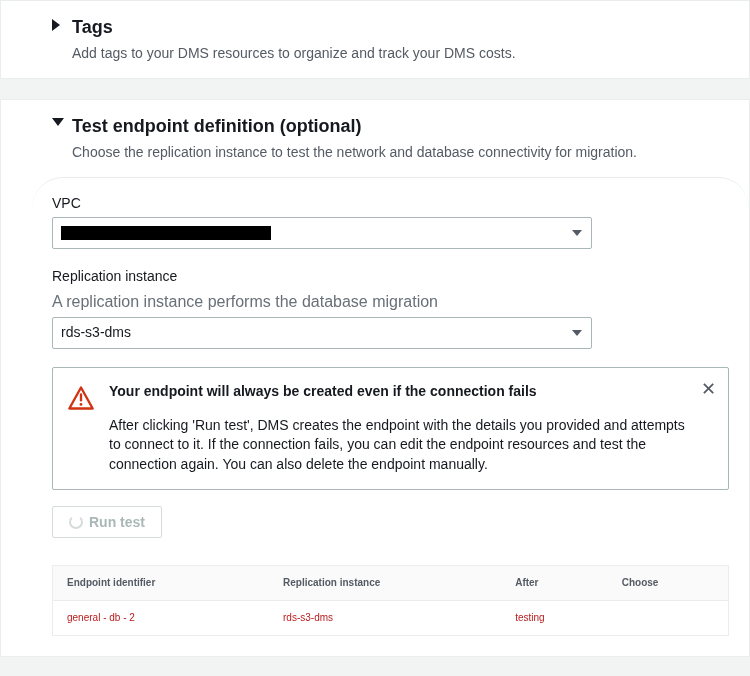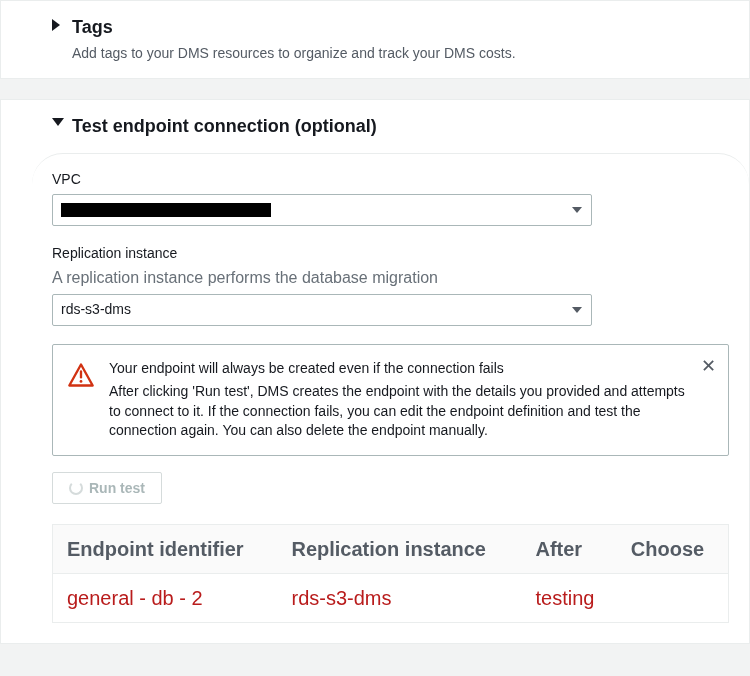--- a/index.html
+++ b/index.html
@@ -91,21 +91,21 @@
   .alert {
     border: 1px solid #aab7b8;
     border-radius: 2px;
     padding: 14px 40px 14px 14px;
     display: flex;
     gap: 14px;
     position: relative;
     margin-bottom: 16px;
   }
   .alert-icon { flex-shrink: 0; margin-top: 2px; }
-  .alert-title { font-weight: 400; margin-bottom: 4px; }
+  .alert-title { font-weight: 700; margin-bottom: 14px; }
   .alert-body { font-size: 14px; color: #16191f; }
   .alert-close {
     position: absolute;
     right: 12px;
     top: 12px;
     cursor: pointer;
     color: #545b64;
     font-size: 18px;
     line-height: 1;
   }
@@ -132,30 +132,30 @@
     background: #ff9900;
     border-color: #ff9900;
     color: #16191f;
   }
   .btn.link {
     border: none;
     background: none;
     color: #545b64;
     font-weight: 700;
   }
-  .run-test-row { margin-bottom: 20px; }
+  .run-test-row { margin-bottom: 27px; }
   .table {
     width: 100%;
     border: 1px solid #eaeded;
     border-collapse: collapse;
   }
   .table th, .table td {
     text-align: left;
     padding: 10px 14px;
-    font-size: 20px;
+    font-size: 10px;
   }
   .table thead th {
     font-weight: 700;
     color: #545b64;
     background: #fafafa;
     border-bottom: 1px solid #eaeded;
   }
   .table tbody td {
     color: #b91c1c;
   }
@@ -193,21 +193,22 @@
 </div>
 
 <div class="panel">
   <div class="panel-header">
     <span class="caret">
       <svg width="12" height="8" viewBox="0 0 12 8">
           <polygon points="0,0 12,0 6,8" fill="#16191f"></polygon>
         </svg>
     </span>
     <div class="titles">
-      <div class="panel-title">Test endpoint connection (optional)</div>
+      <div class="panel-title">Test endpoint definition (optional)</div>
+      <div class="panel-subtitle">Choose the replication instance to test the network and database connectivity for migration.</div>
     </div>
   </div>
 
   <div class="panel-body">
 
     <label class="form-label">VPC</label>
     <div class="select-wrap">
       <div class="select">
         <span class="redacted"></span>
       </div>
@@ -234,21 +235,21 @@
     <div class="alert">
       <span class="alert-icon">
         <svg width="28" height="28" viewBox="0 0 24 24">
           <path d="M12 3 L22 21 L2 21 Z" fill="none" stroke="#d13212" stroke-width="2" stroke-linejoin="round"></path>
           <line x1="12" y1="9" x2="12" y2="14" stroke="#d13212" stroke-width="2" stroke-linecap="round"></line>
           <circle cx="12" cy="17.5" r="1.2" fill="#d13212"></circle>
         </svg>
       </span>
       <div>
         <div class="alert-title">Your endpoint will always be created even if the connection fails</div>
-        <div class="alert-body">After clicking 'Run test', DMS creates the endpoint with the details you provided and attempts to connect to it. If the connection fails, you can edit the endpoint definition and test the connection again. You can also delete the endpoint manually.</div>
+        <div class="alert-body">After clicking 'Run test', DMS creates the endpoint with the details you provided and attempts to connect to it. If the connection fails, you can edit the endpoint resources and test the connection again. You can also delete the endpoint manually.</div>
       </div>
       <span class="alert-close">✕</span>
     </div>
 
     <div class="run-test-row">
       <button class="btn disabled">
         <span class="spinner"></span>
         <span>Run test</span>
       </button>
     </div>

